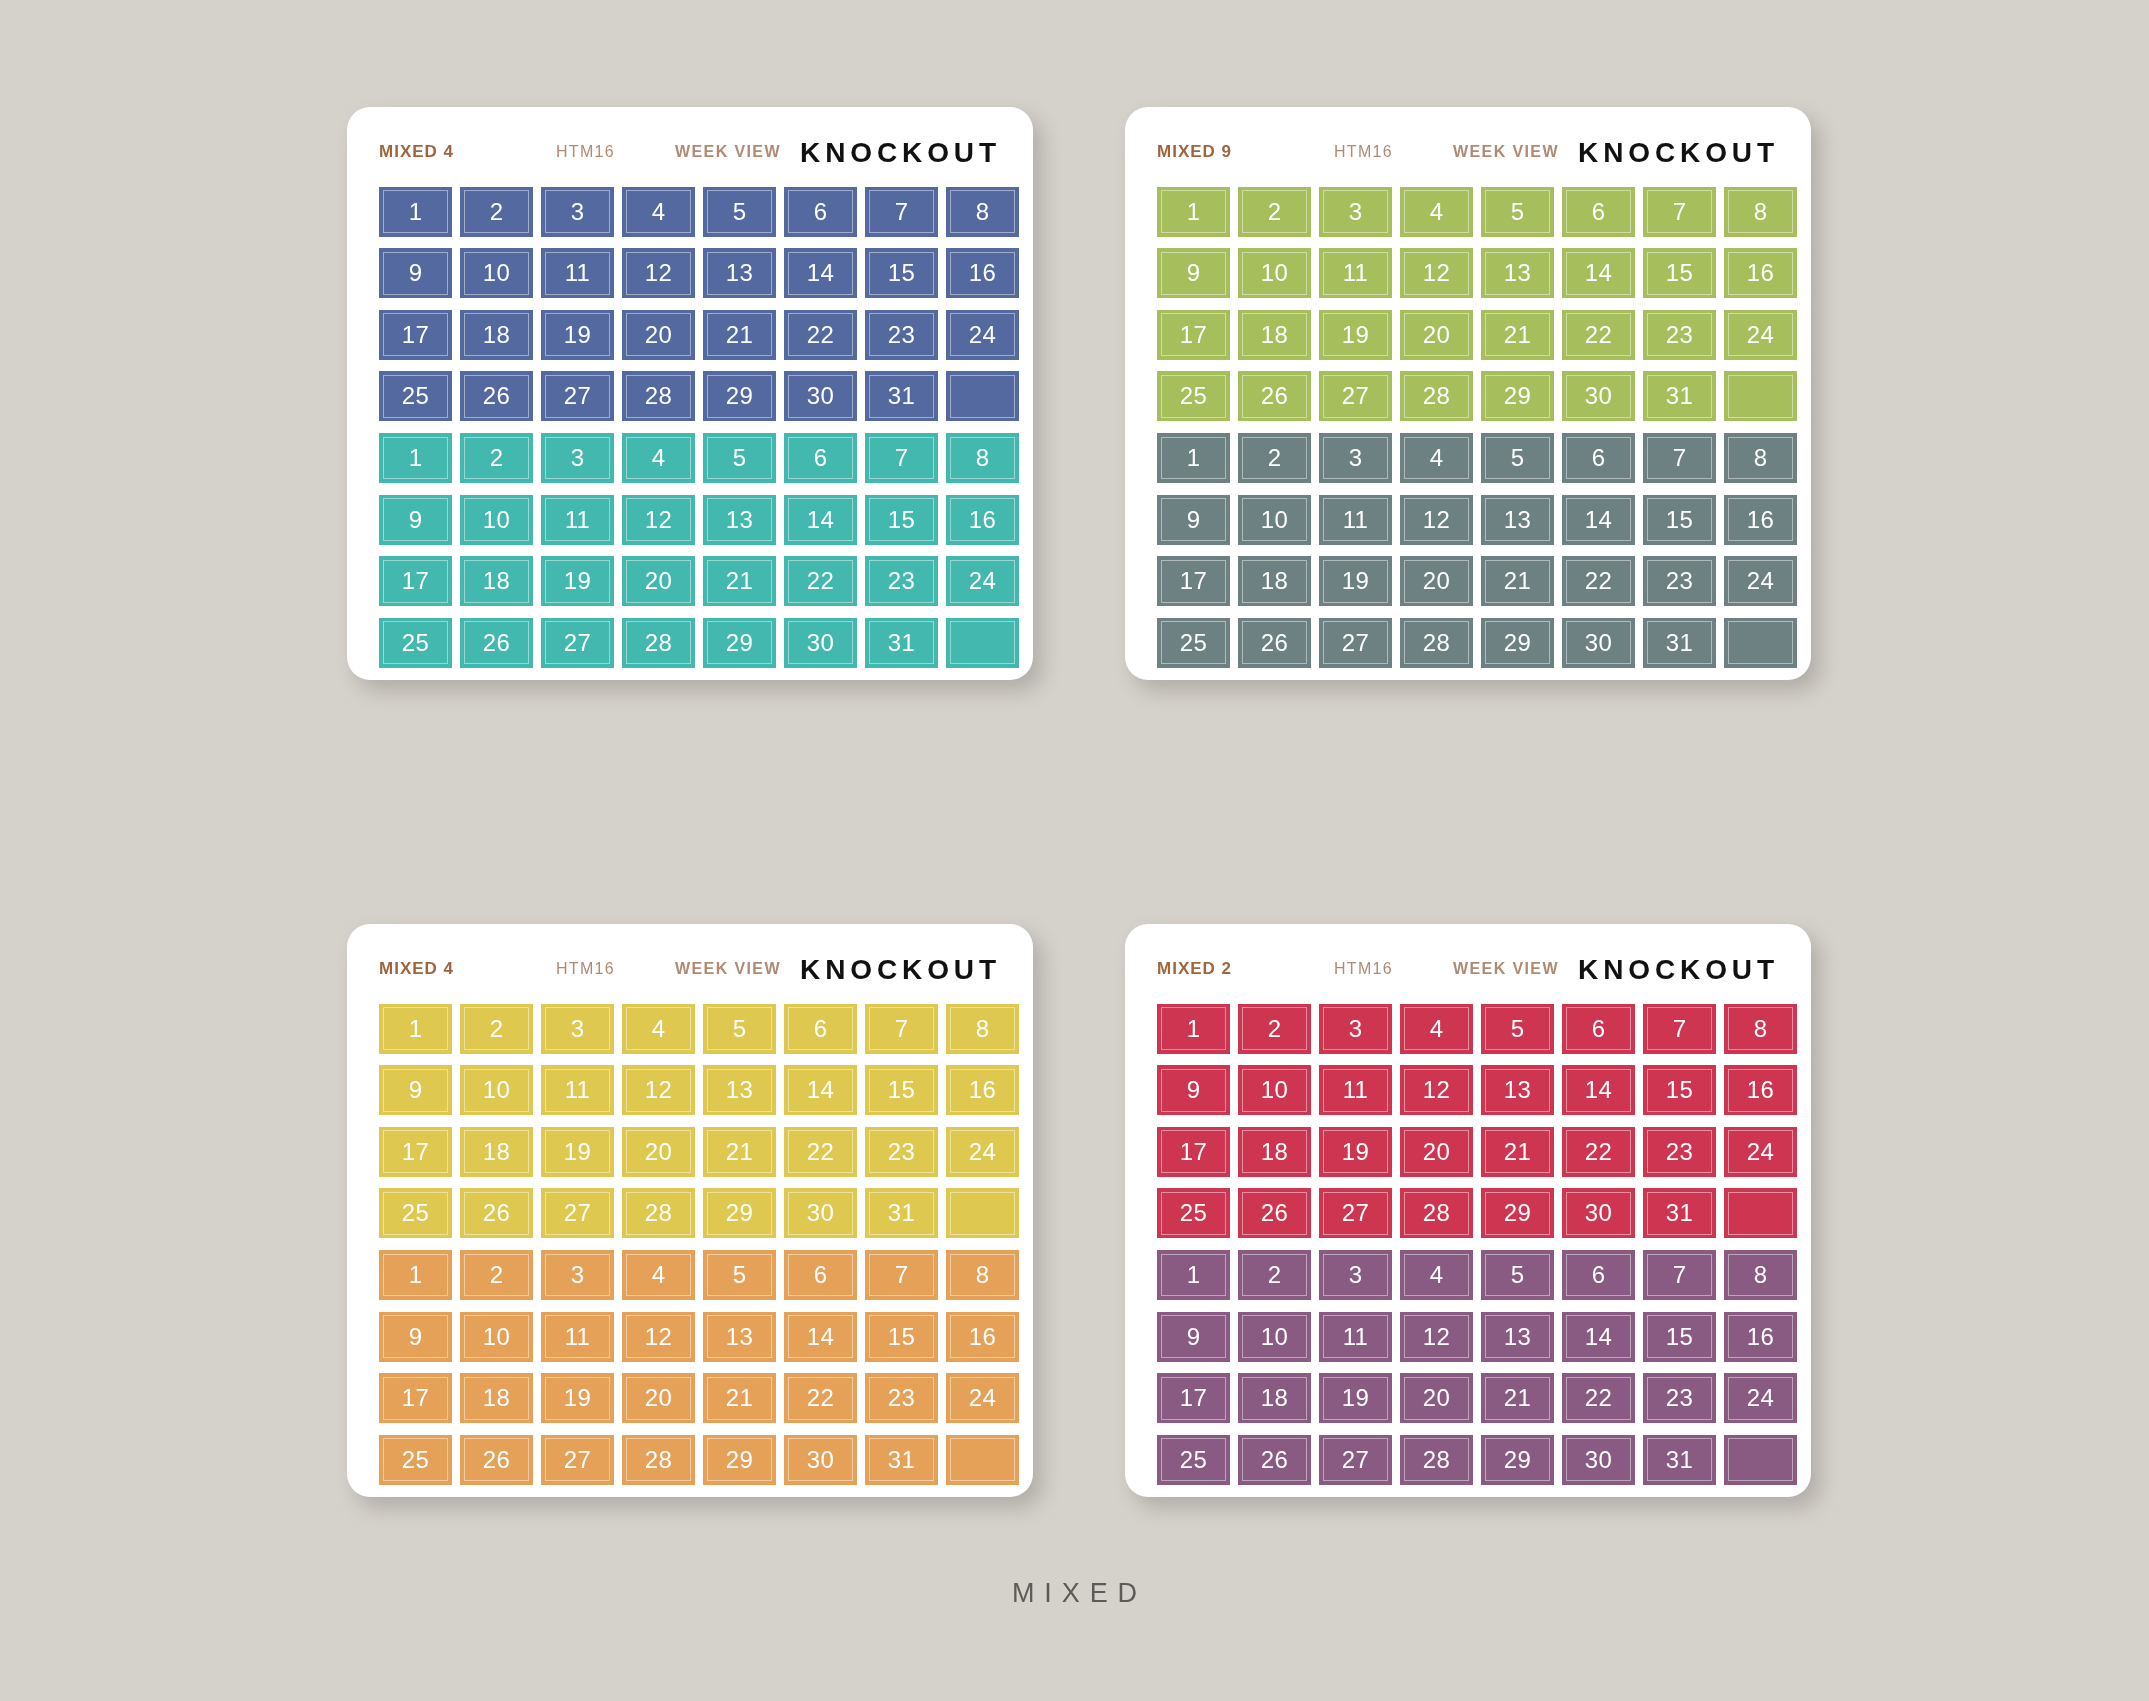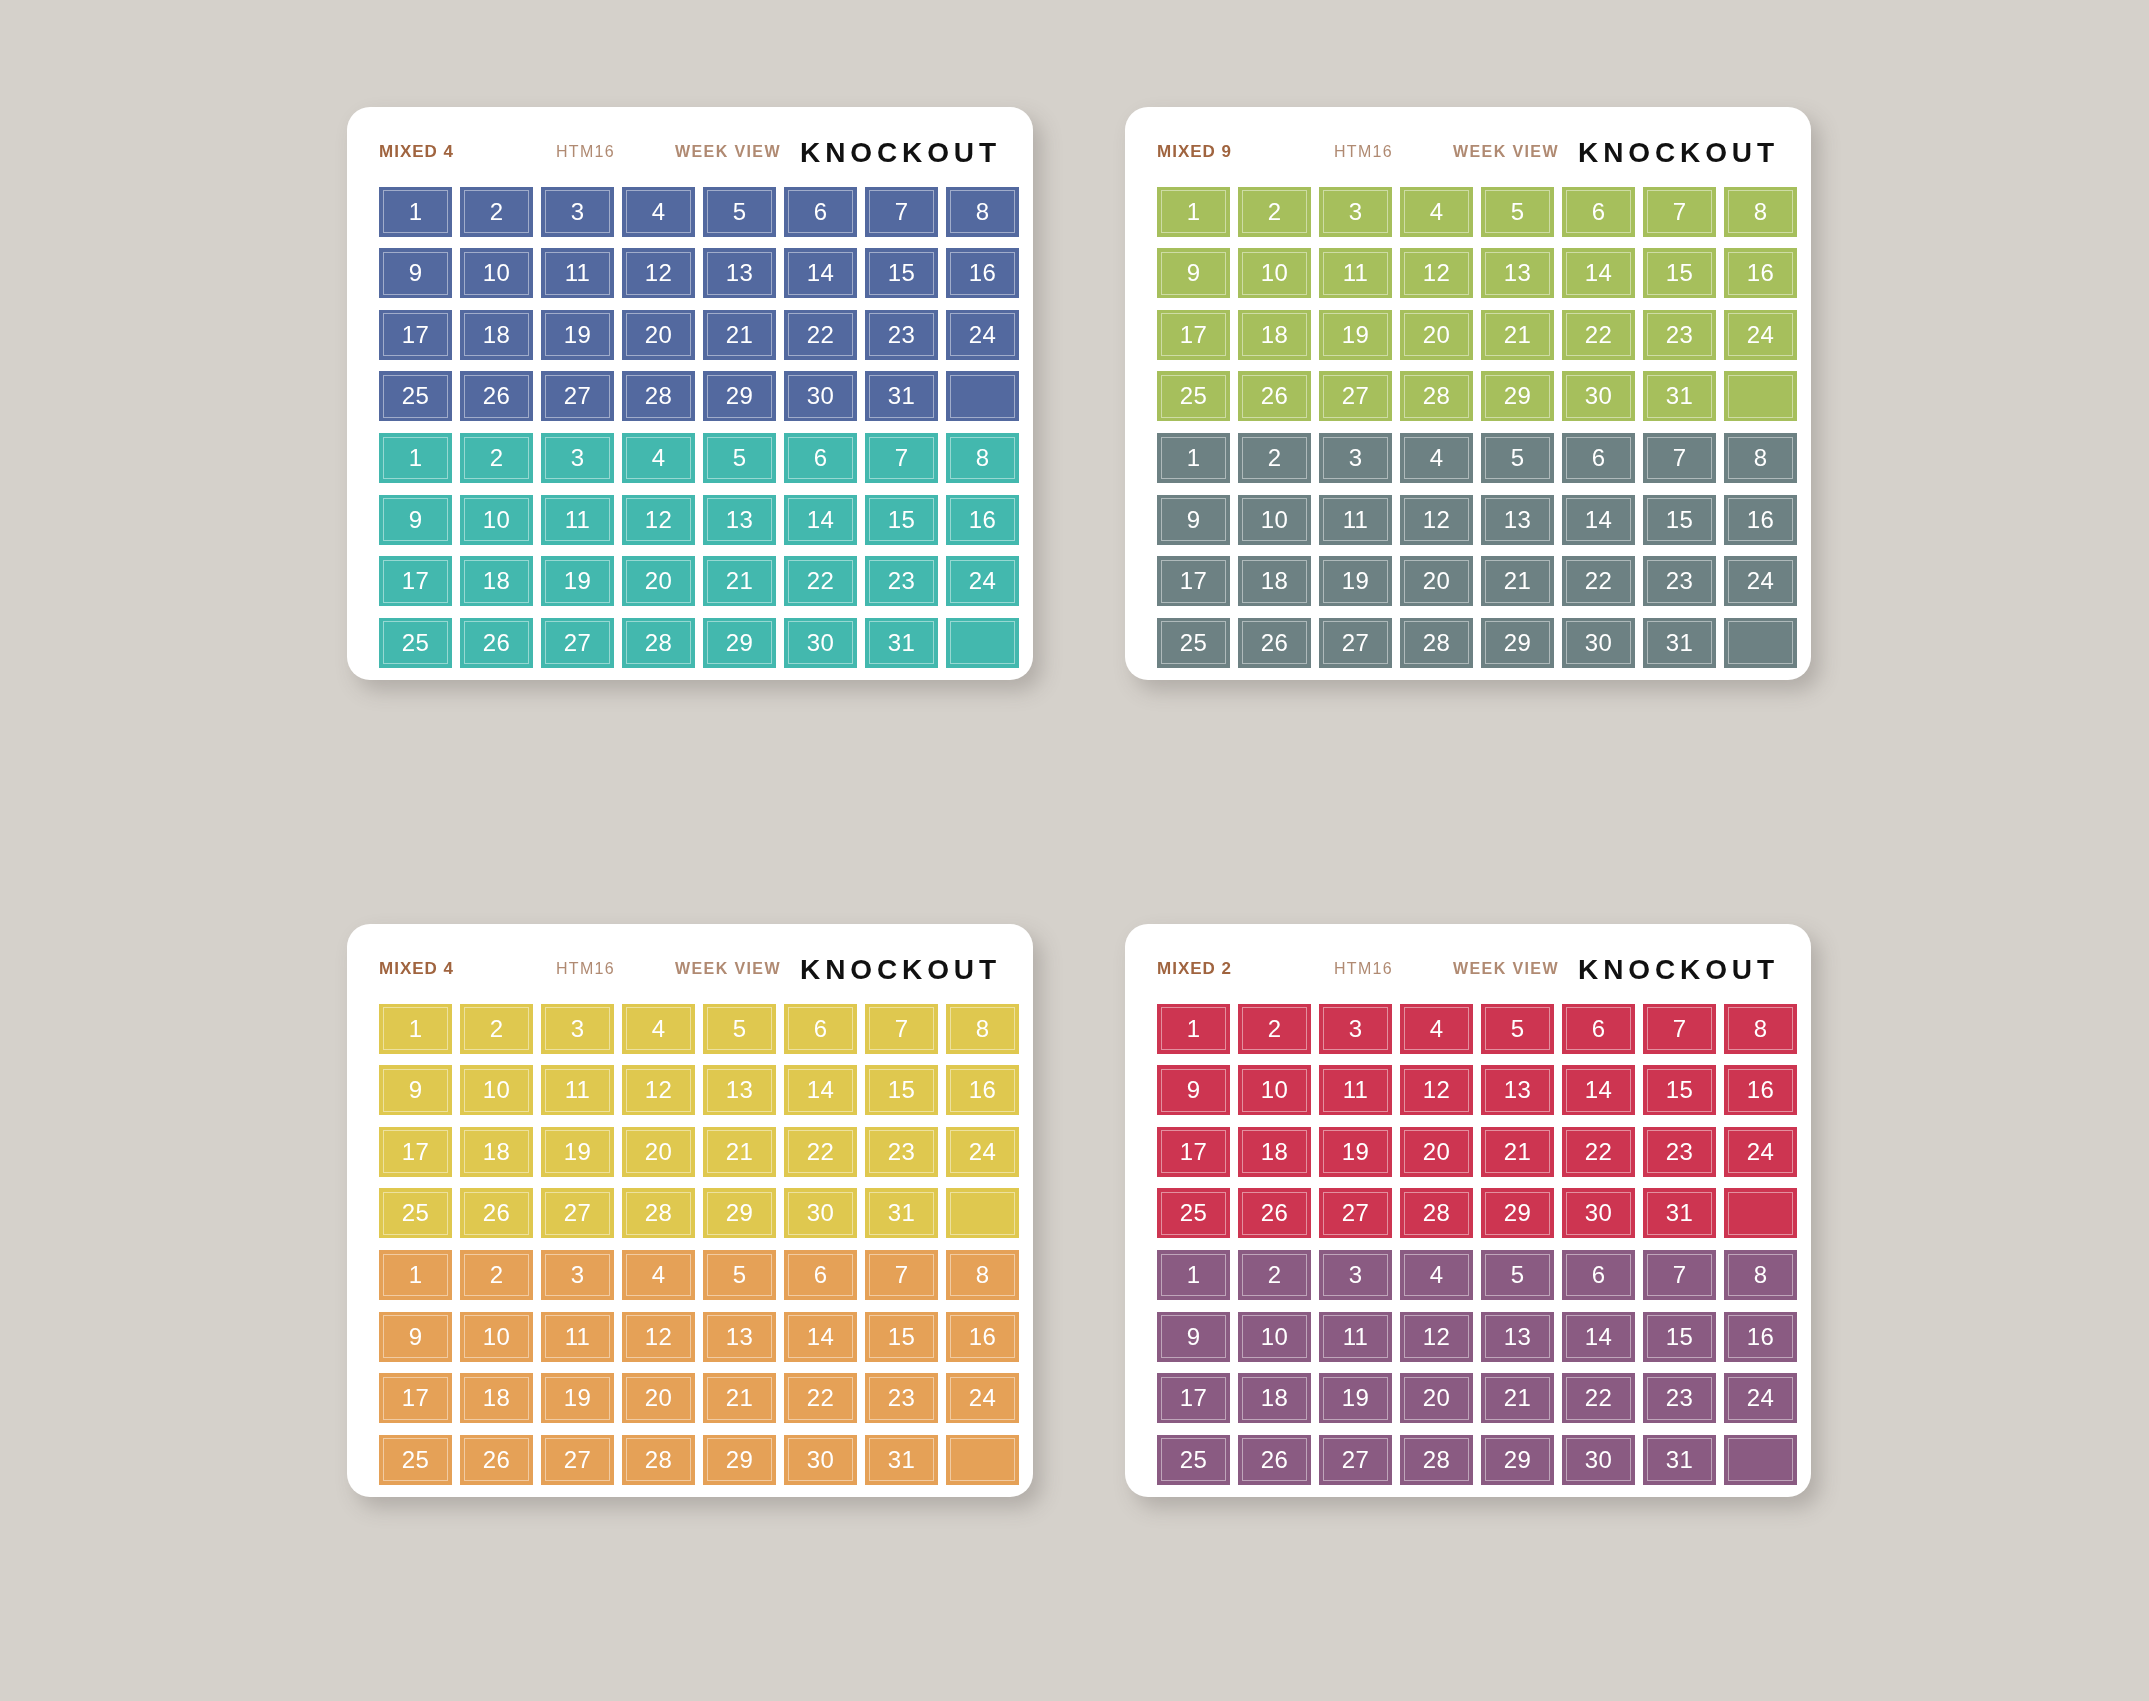--- a/index.html
+++ b/index.html
@@ -940,14 +940,15 @@
         </div>
         <div class="cell" style="background: rgb(138, 91, 130);">
           <span>31</span>
         </div>
         <div class="cell blank" style="background: rgb(138, 91, 130);">
           <span></span>
         </div>
       </div>
   </div>
 
+  <div class="caption">MIXED</div>
 </div>
 
 
 </body></html>

